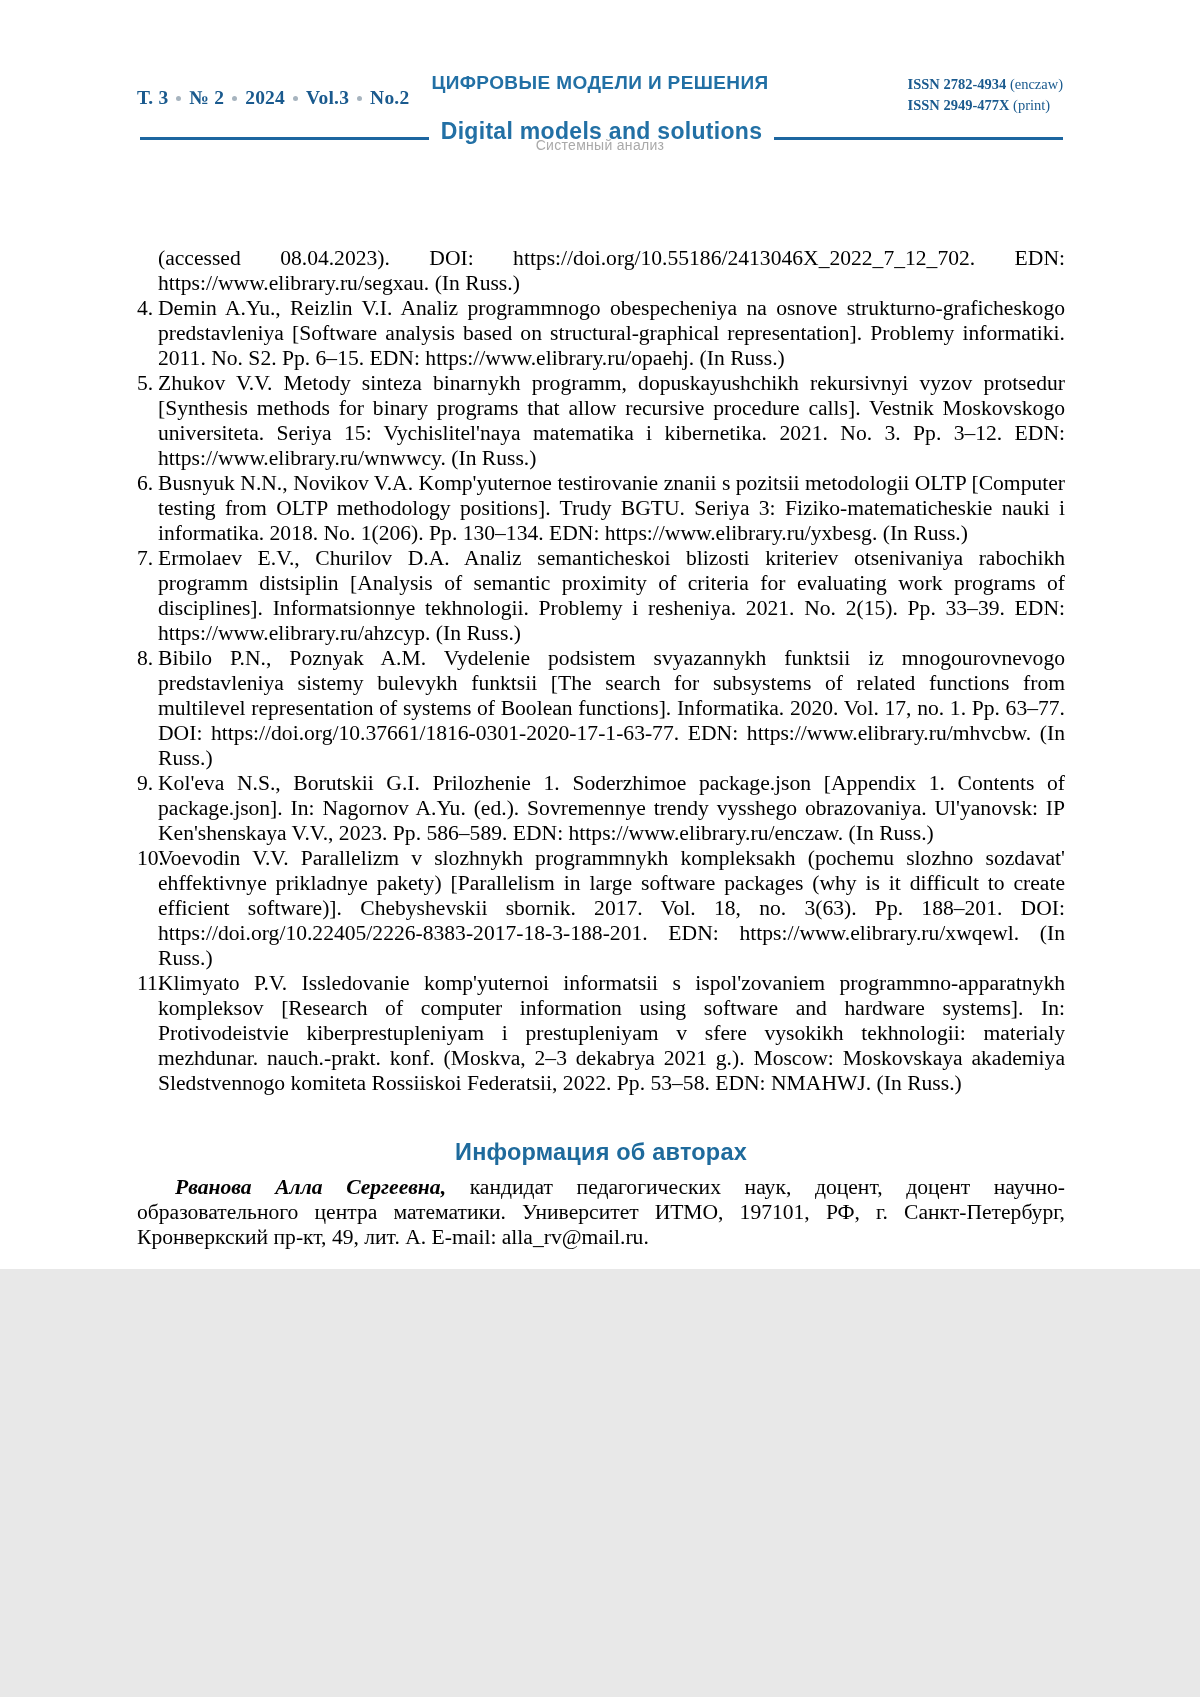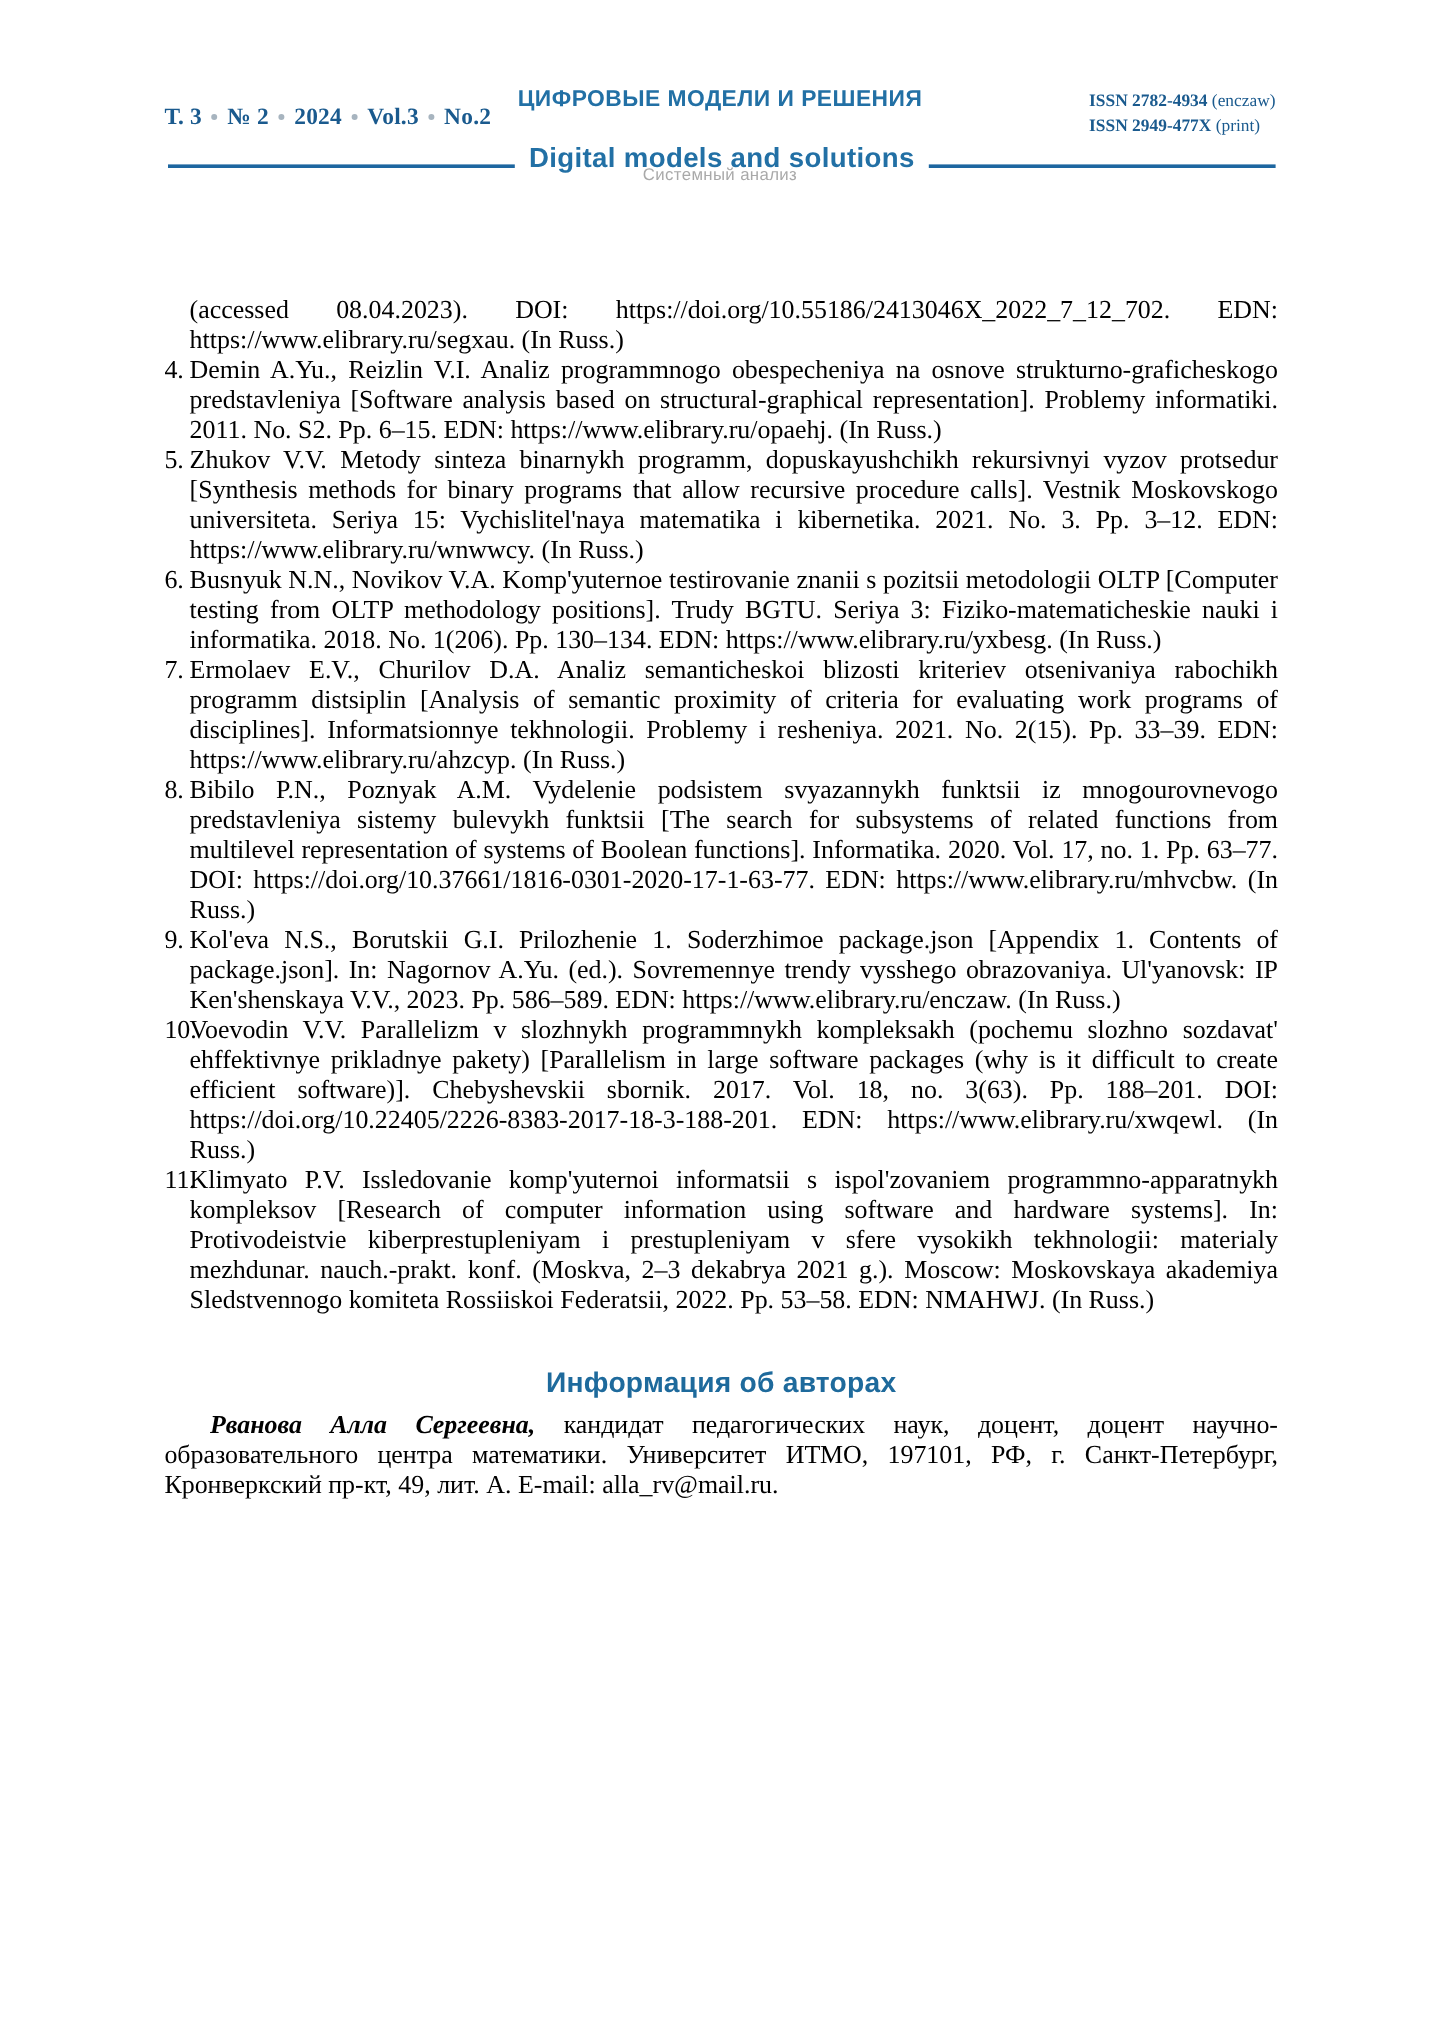--- a/index.html
+++ b/index.html
@@ -1,18 +1,18 @@
 <!DOCTYPE html>
 <html lang="ru"><head>
 <meta charset="utf-8">
 <style>
   html,body { margin:0; padding:0; background:#e8e8e8; }
   .page {
     position:relative;
-    width:1200px; height:1697px;
+    width:1200px; height:1269px;
     margin:0 auto;
     background:#ffffff;
     font-family:"Liberation Serif", serif;
     color:#000;
     overflow:hidden;
   }
 
   
   .issue-info {
     position:absolute; left:137px; top:87px;

